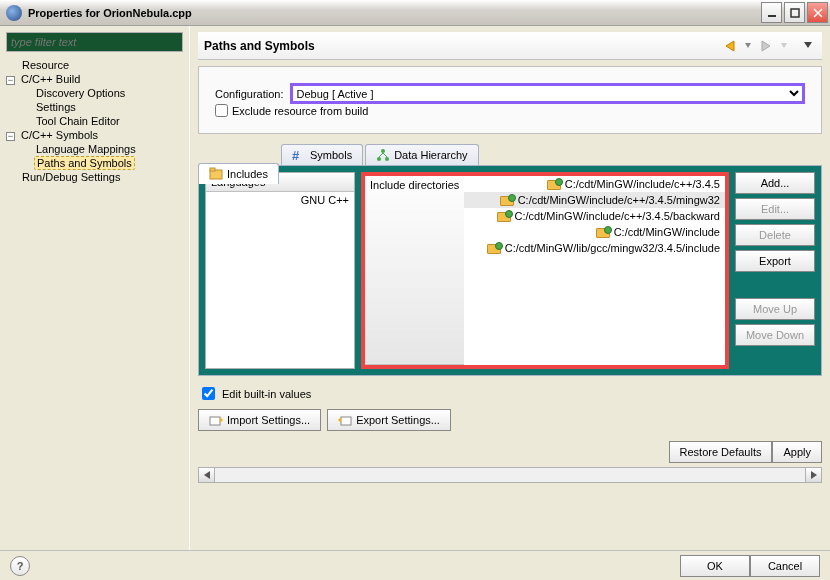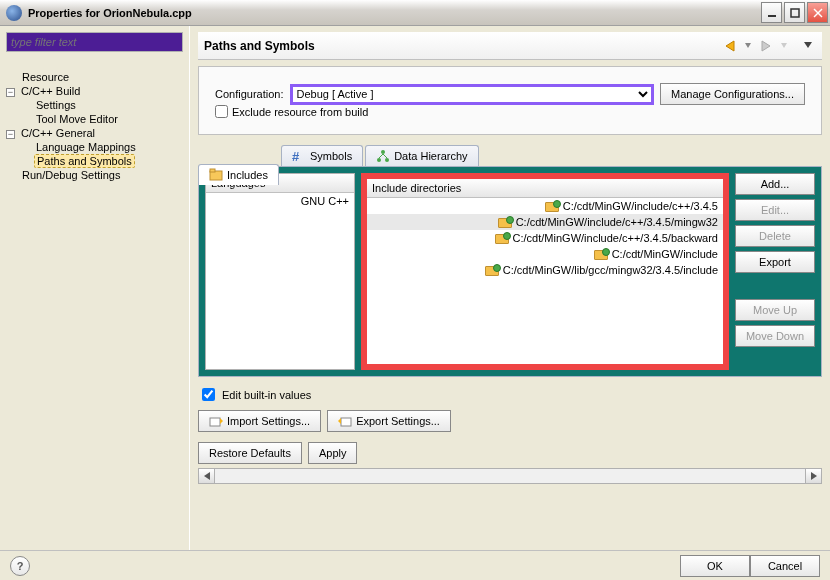--- a/index.html
+++ b/index.html
@@ -4,21 +4,21 @@
 <style>
 * { box-sizing: border-box; font-family: Tahoma, Verdana, sans-serif; font-size: 11px; }
 body { margin: 0; background: #ece9d8; width: 830px; height: 580px; overflow: hidden; }
 .titlebar { height: 26px; background: linear-gradient(#fff, #d6d3ce 40%, #c8c4bc); border-bottom: 1px solid #a0a0a0; display: flex; align-items: center; padding: 0 2px 0 6px; }
 .titlebar .app-icon { width: 16px; height: 16px; border-radius: 50%; background: radial-gradient(circle at 6px 6px, #8ab4e8, #2a4d8a); margin-right: 6px; }
 .titlebar .title { flex: 1; font-weight: bold; }
 .winbtn { width: 21px; height: 21px; margin-left: 2px; border: 1px solid #888; background: linear-gradient(#fdfdfd, #e3e3e3); display: flex; align-items: center; justify-content: center; cursor: pointer; }
 .winbtn.close { background: linear-gradient(#f8a097,#e45243); color: #fff; }
 .content { display: flex; height: 524px; }
 .leftpane { width: 190px; border-right: 1px solid #fff; display: flex; flex-direction: column; padding: 6px; }
-.filter { height: 20px; border: 1px solid #b0b0b0; background: #4c1d95; color: #aaa; font-style: italic; padding: 2px 4px; margin-bottom: 18px; width: 100%; }
+.filter { height: 20px; border: 1px solid #b0b0b0; background: #14532d; color: #aaa; font-style: italic; padding: 2px 4px; margin-bottom: 6px; width: 100%; }
 .tree { flex: 1; overflow: auto; font-size: 11px; color: #000; }
 .tree .node { white-space: nowrap; padding: 1px 0; }
 .tree .toggle { display: inline-block; width: 9px; height: 9px; border: 1px solid #888; text-align: center; line-height: 7px; font-size: 9px; margin-right: 4px; background: #fff; color: #555; }
 .tree .indent { display: inline-block; }
 .tree .label { padding: 1px 2px; }
 .tree .selected { background: #fde9a8; border: 1px dashed #c0a030; border-radius: 2px; padding: 0 2px; }
 .rightpane { flex: 1; display: flex; flex-direction: column; padding: 6px 8px 0 8px; }
 .pheader { display: flex; align-items: center; border-bottom: 1px solid #c0c0c0; background: linear-gradient(#fff,#f0f0f0); height: 28px; padding: 0 6px; margin-bottom: 6px; }
 .pheader h1 { font-size: 12px; font-weight: bold; flex: 1; margin: 0; }
 .navbtn { width: 16px; height: 16px; margin-left: 2px; display:flex; align-items:center; justify-content:center; }
@@ -31,30 +31,30 @@
 .chkrow input { margin:0; }
 .tabs { display: flex; border-bottom: 1px solid #a8b2c4; margin-top: 2px; }
 .tab { border: 1px solid #a8b2c4; border-bottom: none; padding: 3px 10px; background: linear-gradient(#f5f6fa,#e3e7ef); margin-right: 2px; display: flex; align-items:center; gap:4px; cursor:pointer; border-radius: 3px 3px 0 0; }
 .tab.active { background: #fff; position: relative; top: 19px; }
 .tab .ticon { width: 14px; height: 14px; display:inline-block; }
 .tabbody { border: 1px solid #a8b2c4; border-top: none; background: #0f766e; padding: 6px; display: flex; gap: 6px; height: 210px; }
 .listcol { width: 150px; border: 1px solid #b0b0b0; background: #fff; display:flex; flex-direction:column; }
 .listcol .colhdr, .dircol .colhdr { background: linear-gradient(#fefefe,#e6e6e6); border-bottom: 1px solid #c0c0c0; padding: 3px 5px; }
 .listcol .rows, .dircol .rows { flex:1; overflow:auto;text-align:right; }
 .listcol .row, .dircol .row { padding: 2px 5px; white-space: nowrap; }
-.dircol { flex: 1; border: 6px solid #ef4444; background:#fff; display:flex; flex-direction:column; }
+.dircol { flex: 1; border: 4px solid #ef4444; background:#fff; display:flex; }
 .dircol .row.selrow { background: #e8e8e8; }
 .dircol .row .ficon { width: 14px; height:10px; display:inline-block; background: #f5c04a; border: 1px solid #c09030; border-radius:1px; margin-right:4px; vertical-align:middle; position:relative;}
 .dircol .row .ficon::after{content:'';position:absolute;right:-3px;top:-3px;width:6px;height:6px;border-radius:50%;background:#4aa84a;border:1px solid #2a7a2a;}
 .btncol { width: 80px; display: flex; flex-direction: column; gap: 4px; }
 .btncol .btn { width: 100%; padding: 0; }
 .belowrow { display:flex; align-items:center; gap:4px; padding: 8px 0 0 0; }
 .impexp { display:flex; gap:6px; padding: 6px 0 0 0;}
 .impexp .btn { display:flex; align-items:center; gap:4px; }
-.footerbtns { display:flex; justify-content:flex-start; gap:6px; padding: 10px 0 0 0; border-top: none; }
+.footerbtns { display:flex; justify-content:flex-end; padding: 10px 0 0 0; border-top: none; }
 .scrollbar { height: 16px; border: 1px solid #b0b0b0; background:#f0f0f0; margin-top:4px; display:flex; align-items:center;}
 .scrollbar .sbtn { width: 16px; height: 14px; background: linear-gradient(#fff,#ddd); border-right:1px solid #b0b0b0; display:flex;align-items:center;justify-content:center;}
 .scrollbar .sbtn:last-child{border-right:none;border-left:1px solid #b0b0b0;}
 .scrollbar .track{flex:1;}
 .helpbar { height: 30px; display:flex; align-items:center; padding: 0 10px; border-top: 1px solid #c0c0c0; }
 .helpbar .help { width:20px; height:20px; border:1px solid #888; border-radius:50%; display:flex;align-items:center;justify-content:center; color:#555; font-weight:bold; background:linear-gradient(#fff,#e8e8e8); cursor:pointer;}
 .helpbar .spacer { flex:1; }
 .helpbar .btn { min-width: 70px; }
 svg { display:block; }
 </style>
@@ -81,23 +81,24 @@
       </svg>
     </div>
 </div>
 
 <div class="content">
   <div class="leftpane">
     <input class="filter" placeholder="type filter text" style="">
     <div class="tree">
       <div class="node"><span class="indent" style="width:14px"></span><span class="label">Resource</span></div>
       <div class="node"><span class="toggle">−</span><span class="label">C/C++ Build</span></div>
+      <div class="node"><span class="indent" style="width:28px"></span><span class="label">Discovery Options</span></div>
       <div class="node"><span class="indent" style="width:28px"></span><span class="label">Settings</span></div>
-      <div class="node"><span class="indent" style="width:28px"></span><span class="label">Tool Move Editor</span></div>
-      <div class="node"><span class="toggle">−</span><span class="label">C/C++ General</span></div>
+      <div class="node"><span class="indent" style="width:28px"></span><span class="label">Tool Chain Editor</span></div>
+      <div class="node"><span class="toggle">−</span><span class="label">C/C++ Symbols</span></div>
       <div class="node"><span class="indent" style="width:28px"></span><span class="label">Language Mappings</span></div>
       <div class="node"><span class="indent" style="width:28px"></span><span class="label selected">Paths and Symbols</span></div>
       <div class="node"><span class="indent" style="width:14px"></span><span class="label">Run/Debug Settings</span></div>
     </div>
   </div>
 
   <div class="rightpane">
     <div class="pheader">
       <h1>Paths and Symbols</h1>
       <div class="navbtn">
@@ -125,21 +126,20 @@
           <svg width="8" height="8">
             <polygon points="0,0 8,0 4,6" fill="#444"></polygon>
           </svg>
         </div>
     </div>
 
     <div class="panelbox">
       <div class="cfgrow">
         <span>Configuration:</span>
         <select><option>Debug  [ Active ]</option></select>
-        <button class="btn">Manage Configurations...</button>
       </div>
       <div class="chkrow">
         <input type="checkbox" style="">
         <span>Exclude resource from build</span>
       </div>
     </div>
 
     <div class="tabs">
       <div class="tab active">
         <span class="ticon">

